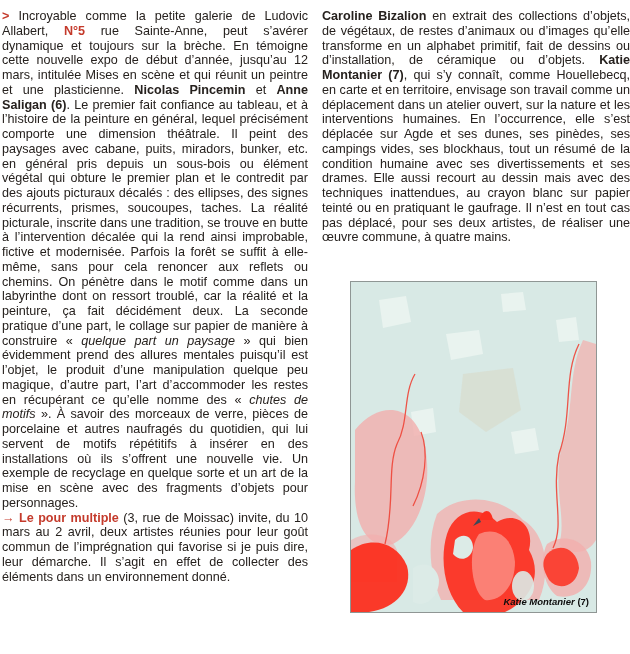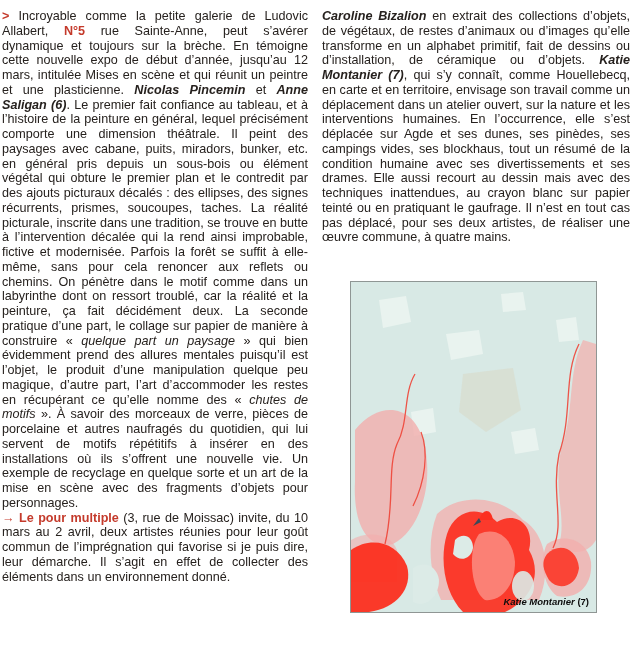--- a/index.html
+++ b/index.html
@@ -19,21 +19,21 @@
   .col.right{width:308px;}
   p.body{
     margin:0;
     font-size:12.6px;
     line-height:14.75px;
     text-align:justify;
     hyphens:auto;
     -webkit-hyphens:auto;
   }
   .red{color:#c43a2b;font-weight:bold;}
-  .bi{font-weight:bold;font-style:italic;}
+  .bi{font-weight:bold;}
   .it{font-style:italic;}
   .figure{
     position:relative;
     width:245px;height:330px;
     margin:36px 0 0 28px;
     border:1px solid #8f9694;
     background:#d8e9e5;
   }
   .figure svg{display:block;width:245px;height:330px;}
   .caption{

